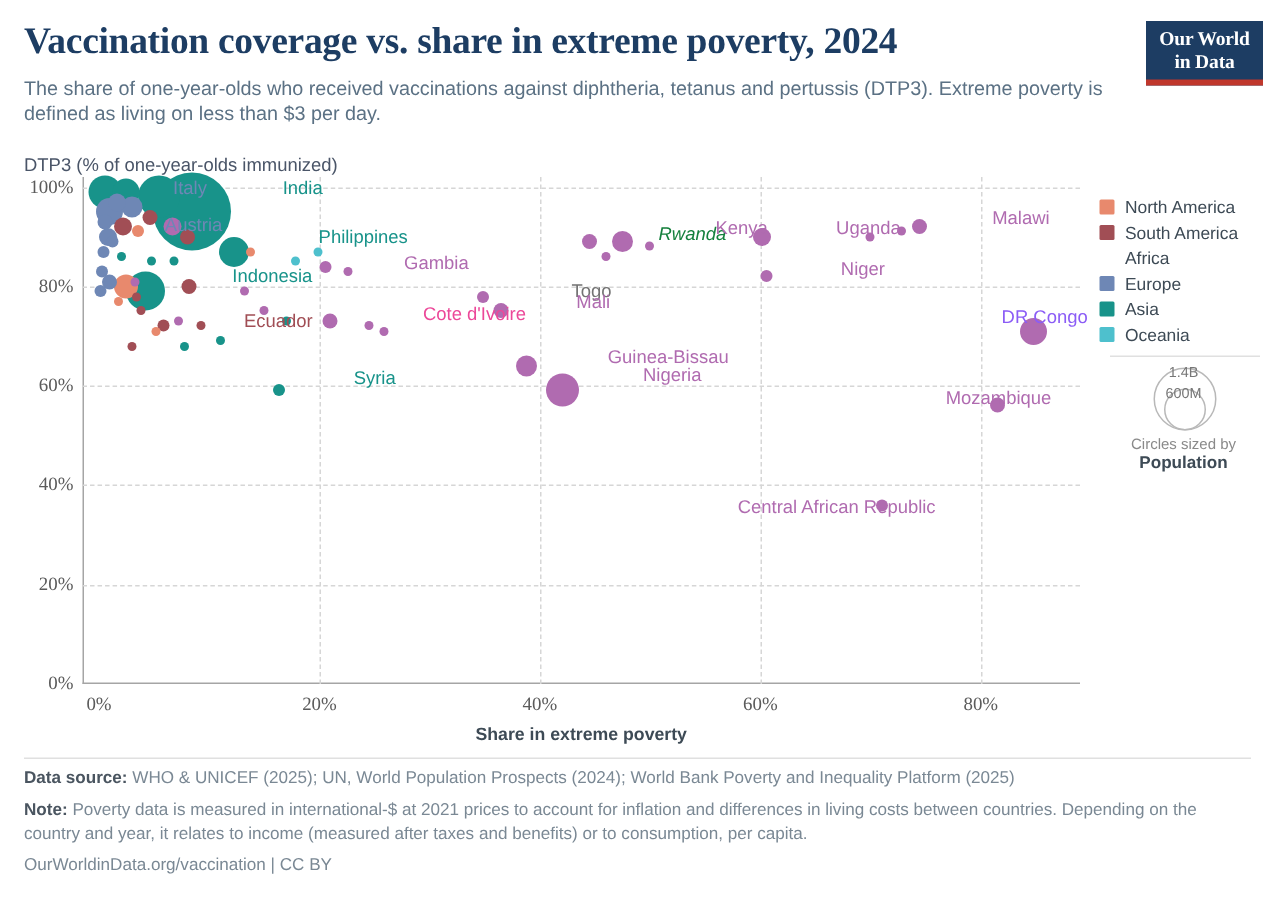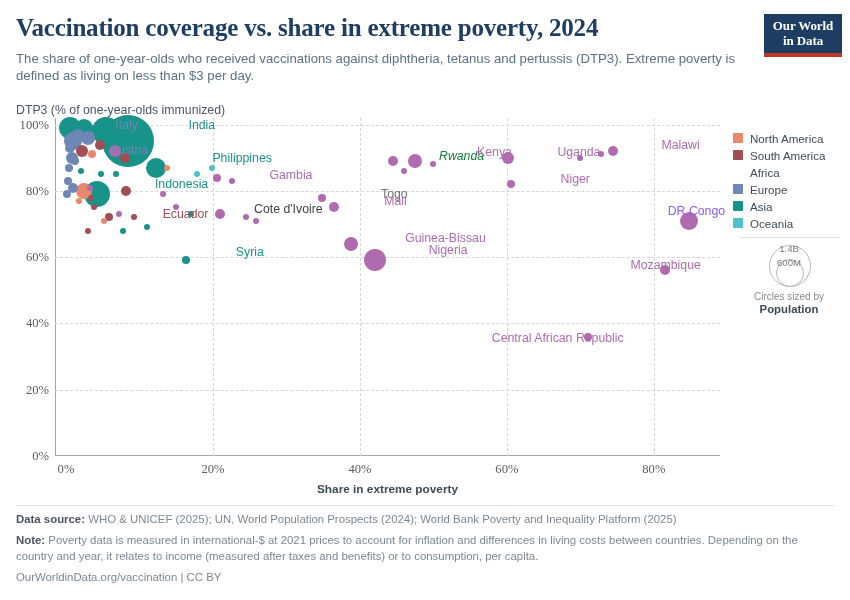--- a/index.html
+++ b/index.html
@@ -360,21 +360,21 @@
         <div class="dot" style="left: 525.387px; top: 39.7647px; width: 6px; height: 6px; background: rgb(176, 107, 176);"></div>
         <div class="dot" style="left: 545.961px; top: 36.451px; width: 6px; height: 6px; background: rgb(176, 107, 176);"></div>
         <div class="dot-label" style="color: rgb(24, 147, 138); top: 1.19608px; left: 89.4807px;">India</div>
         <div class="dot-label" style="color: rgb(110, 135, 181); top: 1.19608px; left: 16.3702px;">Italy</div>
         <div class="dot-label" style="color: rgb(110, 135, 181); top: 25.7647px; left: 10.9006px;">Austria</div>
         <div class="dot-label" style="color: rgb(24, 147, 138); top: 60.2157px; left: 55.884px;">Indonesia</div>
         <div class="dot-label" style="color: rgb(24, 147, 138); top: 33.7059px; left: 113.403px;">Philippines</div>
         <div class="dot-label" style="color: rgb(161, 78, 85); top: 90.4118px; left: 63.6409px;">Ecuador</div>
         <div class="dot-label" style="color: rgb(24, 147, 138); top: 128.49px; left: 136.796px;">Syria</div>
         <div class="dot-label" style="color: rgb(176, 107, 176); top: 50.6471px; left: 170.392px;">Gambia</div>
-        <div class="dot-label" style="color: #404040; top: 85.098px; left: 155px;">Cote d'Ivoire</div>
+        <div class="dot-label" style="color: #ec4899; top: 85.098px; left: 183px;">Cote d'Ivoire</div>
         <div class="dot-label" style="color: #737373; top: 69.5294px; left: 282px;">Togo</div>
         <div class="dot-label" style="color: rgb(176, 107, 176); top: 77.4706px; left: 285.227px;">Mali</div>
         <div class="dot-label" style="color: #15803d; top: 32px; left: 340.011px; font-style: italic;">Rwanda</div>
         <div class="dot-label" style="color: rgb(176, 107, 176); top: 28.0784px; left: 378px;">Kenya</div>
         <div class="dot-label" style="color: rgb(176, 107, 176); top: 113.922px; left: 306.127px;">Guinea-Bissau</div>
         <div class="dot-label" style="color: rgb(176, 107, 176); top: 126.49px; left: 329.641px;">Nigeria</div>
         <div class="dot-label" style="color: rgb(176, 107, 176); top: 27.7647px; left: 458.376px;">Uganda</div>
         <div class="dot-label" style="color: rgb(176, 107, 176); top: 55.2745px; left: 461.58px;">Niger</div>
         <div class="dot-label" style="color: rgb(176, 107, 176); top: 21.1373px; left: 562.453px;">Malawi</div>
         <div class="dot-label" style="color: #8b5cf6; top: 86.7255px; left: 626.138px; transform: translateX(-100%);">DR Congo</div>

